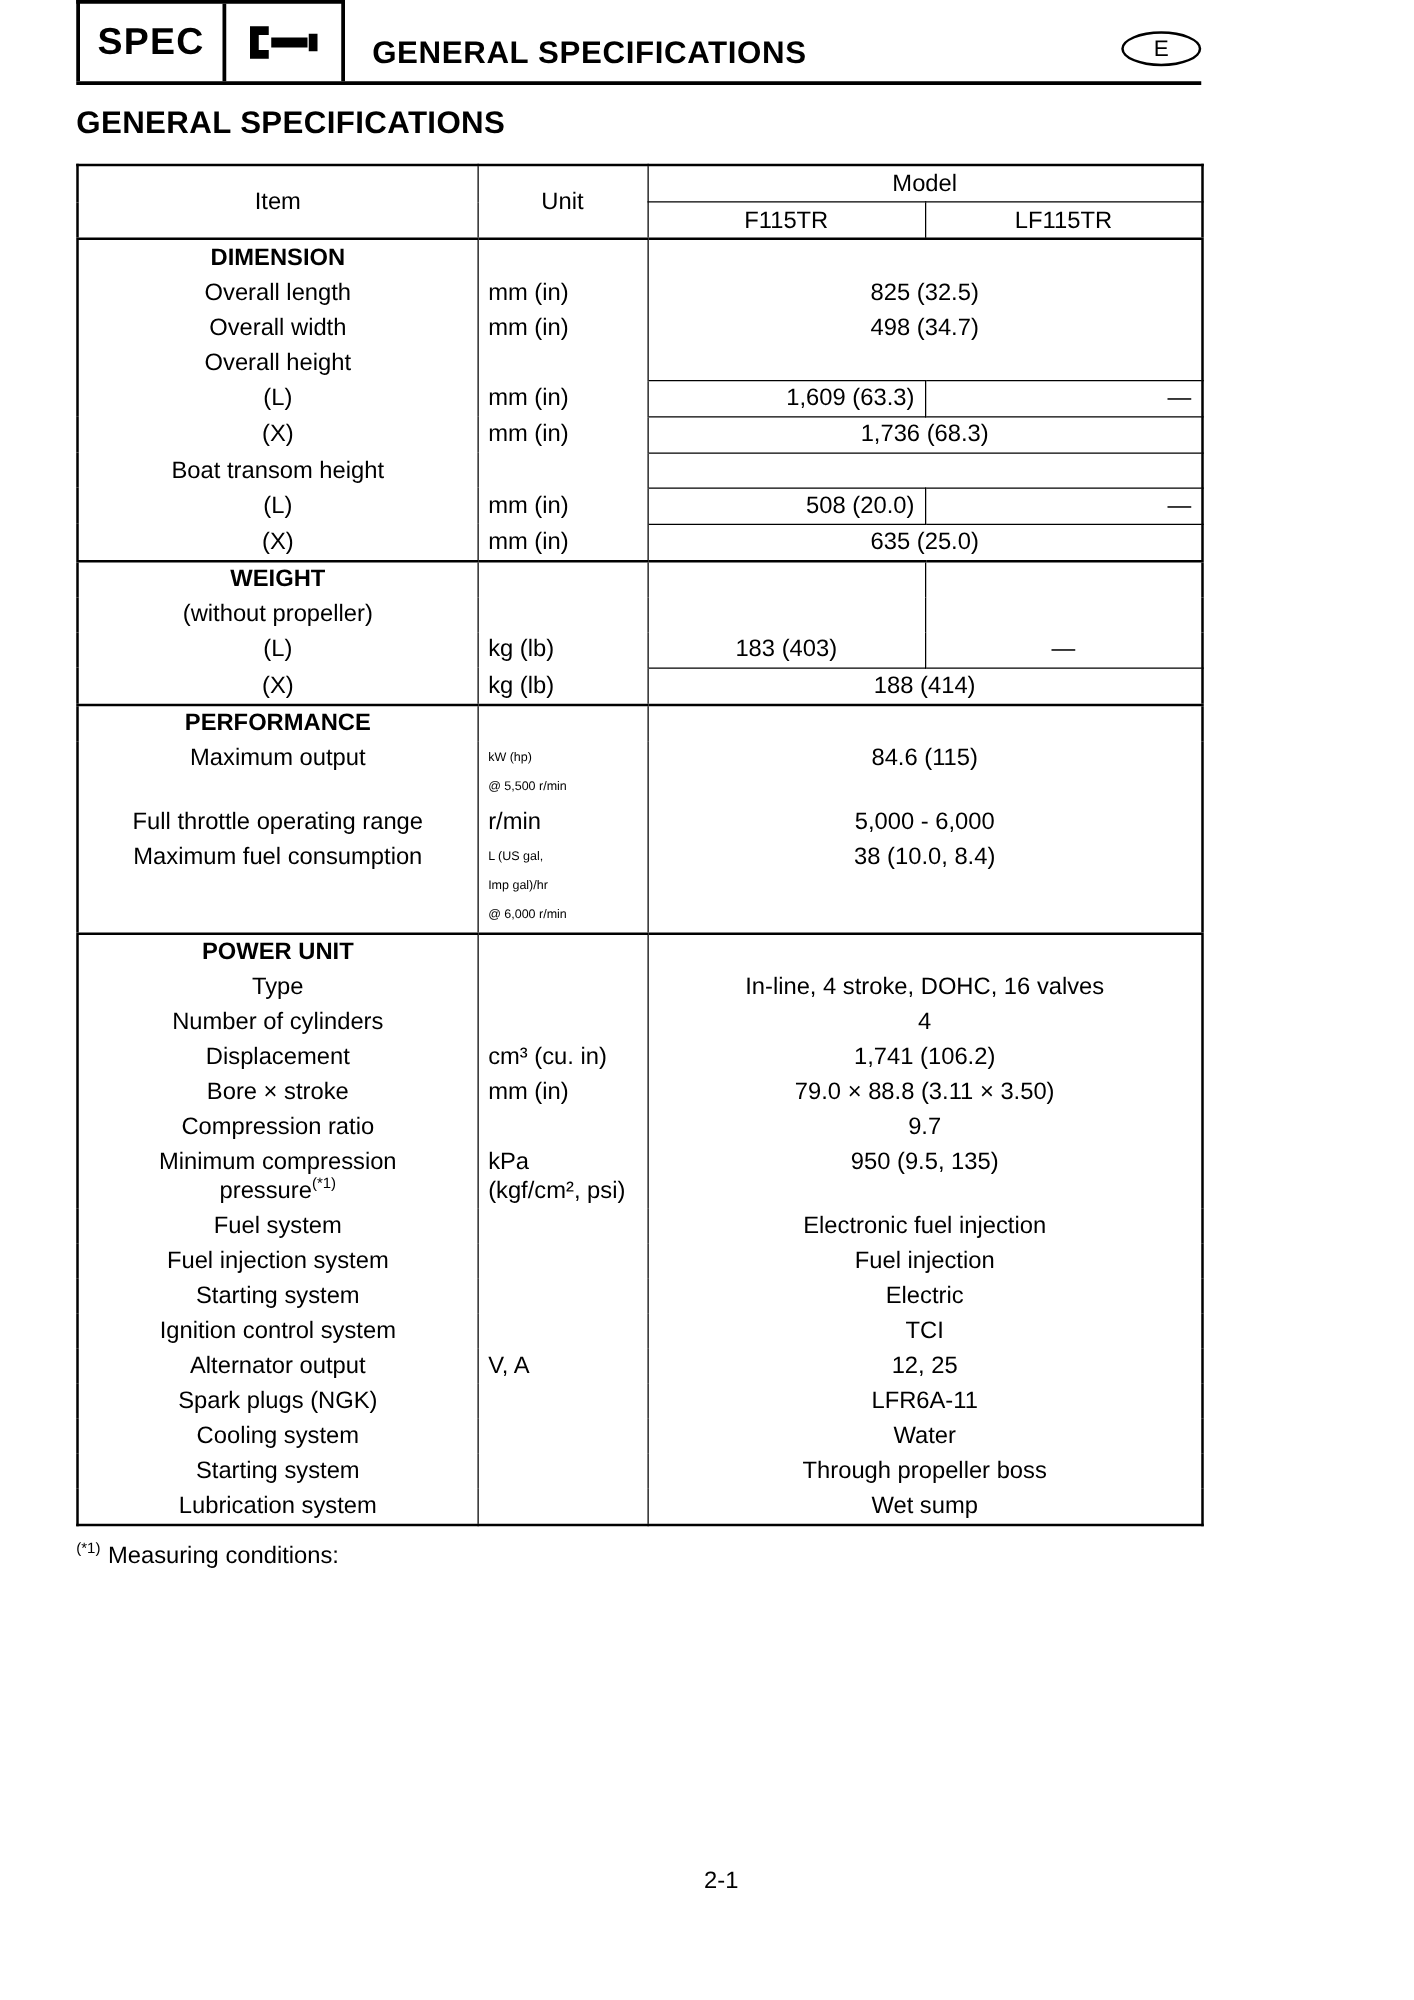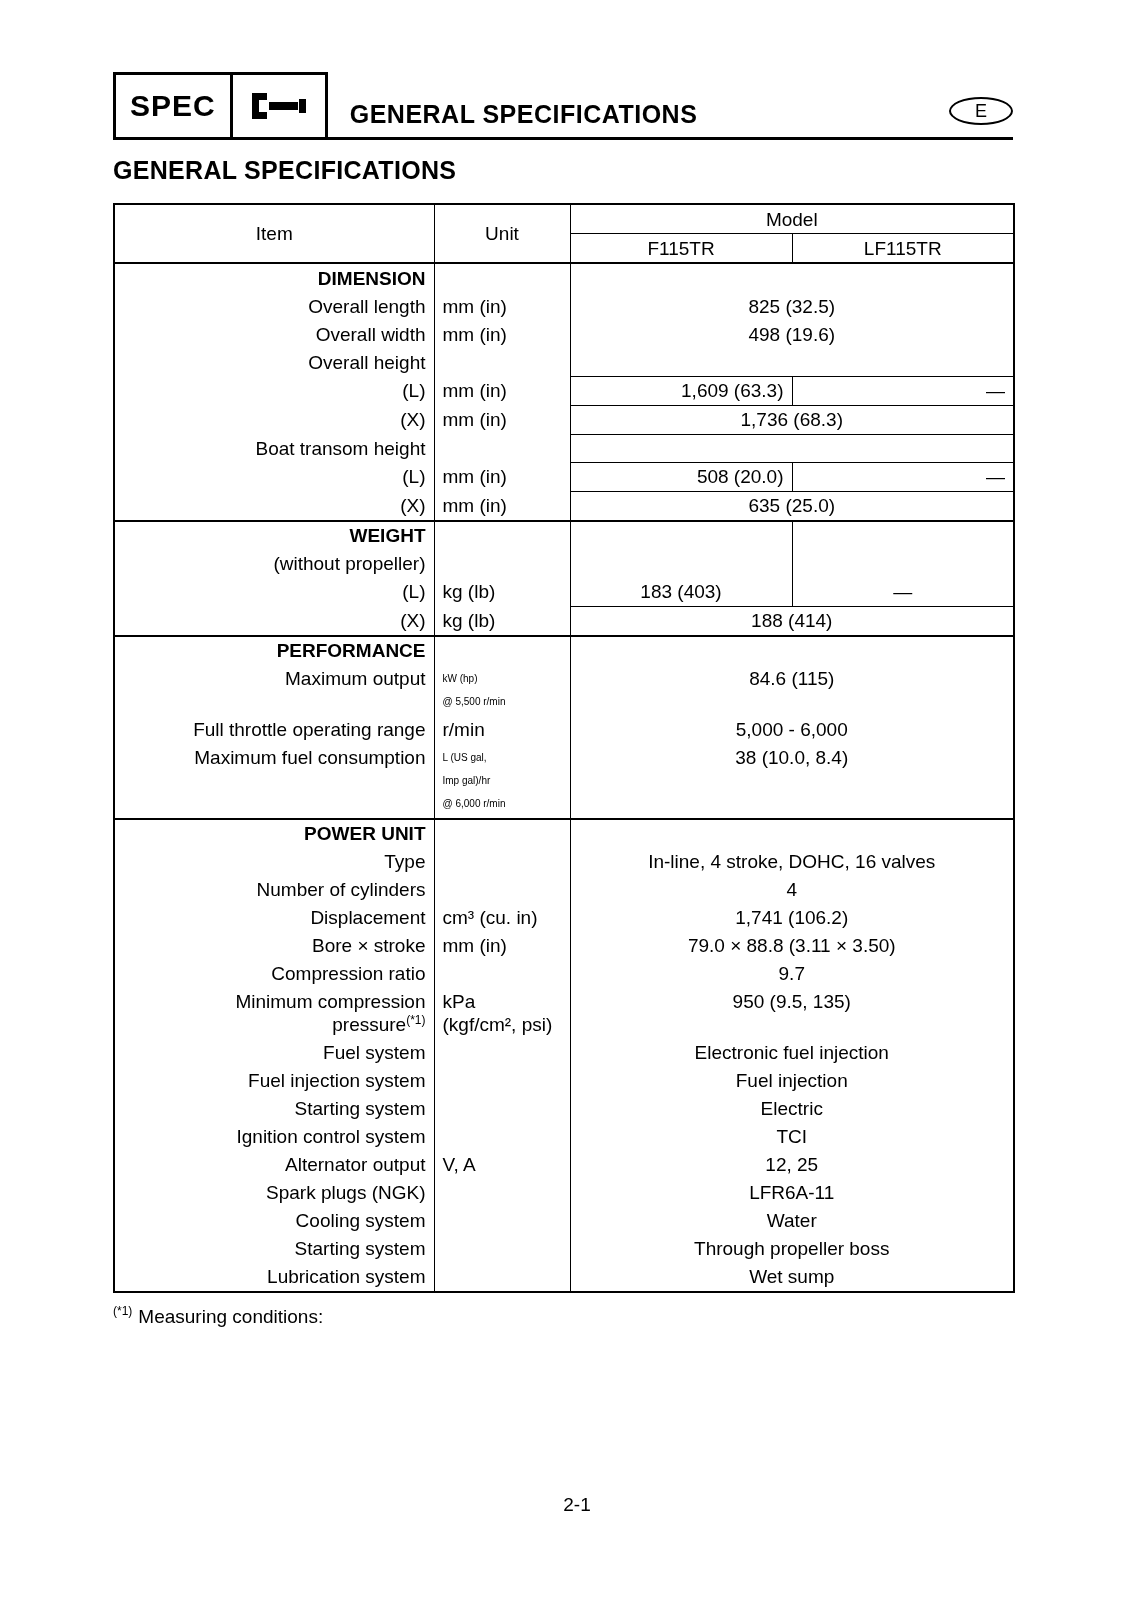--- a/index.html
+++ b/index.html
@@ -4,21 +4,21 @@
 <style>
   * { box-sizing: border-box; }
   html,body { margin:0; padding:0; }
   body {
     width: 1131px; height: 1600px;
     background: #ffffff; color: #000;
     font-family: "Liberation Sans", sans-serif;
     font-size: 19px;
     position: relative;
   }
-  .content { width: 900px; margin-left: 113px; padding-top: 72px; }
+  .content { width: 900px; margin-left: 61px; }
 
   
   .header { display: flex; align-items: flex-end; border-bottom: 3px solid #000; height: 68px; }
   .spec-box { display: flex; align-self: stretch; border: 3px solid #000; border-bottom: none; }
   .spec-label {
     display: flex; align-items: center; padding: 0 14px;
     font-size: 30px; font-weight: bold; letter-spacing: 1px;
     border-right: 3px solid #000;
   }
   .spec-icon { width: 92px; display: flex; align-items: center; justify-content: center; }
@@ -33,21 +33,21 @@
   .page-heading { font-size: 25px; font-weight: bold; margin: 16px 0 18px 0; letter-spacing: .3px; }
 
   
   table.spec-table {
     border-collapse: collapse; table-layout: fixed;
     width: 900px; border: 2.5px solid #000; font-size: 19px;
   }
   .spec-table th, .spec-table td { padding: 2.5px 8px; line-height: 23px; }
   .spec-table th { font-weight: normal; text-align: center; vertical-align: middle; }
   .spec-table td { vertical-align: top; }
-  .item-cell  { text-align: right;  border-right: 1.5px solid #000; white-space: pre-line; padding-left: 8px; }
+  .item-cell  { text-align: center;  border-right: 1.5px solid #000; white-space: pre-line; padding-left: 8px; }
   .unit-cell  { text-align: left; border-right: 1.5px solid #000; white-space: pre-line; }
   .value-cell { text-align: center; }
   .ind1 { padding-left: 26px; }
   .ind2 { padding-left: 46px; }
   tr.section td { border-top: 2px solid #000; }
   tr.section .item-cell { font-weight: bold; }
   .bt { border-top: 1.5px solid #000; text-align: right; }
   .bb { border-bottom: 1.5px solid #000; }
   .br { border-right: 1.5px solid #000; }
   .model-bb { border-bottom: 1.5px solid #000; }
@@ -110,21 +110,21 @@
         <td class="value-cell" colspan="2"></td>
       </tr>
       <tr>
         <td class="item-cell ind1">Overall length</td>
         <td class="unit-cell">mm (in)</td>
         <td class="value-cell" colspan="2">825 (32.5)</td>
       </tr>
       <tr>
         <td class="item-cell ind1">Overall width</td>
         <td class="unit-cell">mm (in)</td>
-        <td class="value-cell" colspan="2">498 (19.6)</td>
+        <td class="value-cell" colspan="2">498 (34.7)</td>
       </tr>
       <tr>
         <td class="item-cell ind1">Overall height</td>
         <td class="unit-cell"></td>
         <td class="value-cell" colspan="2"></td>
       </tr>
       <tr>
         <td class="item-cell ind2">(L)</td>
         <td class="unit-cell">mm (in)</td>
         <td class="value-cell bt bb br">1,609 (63.3)</td>

